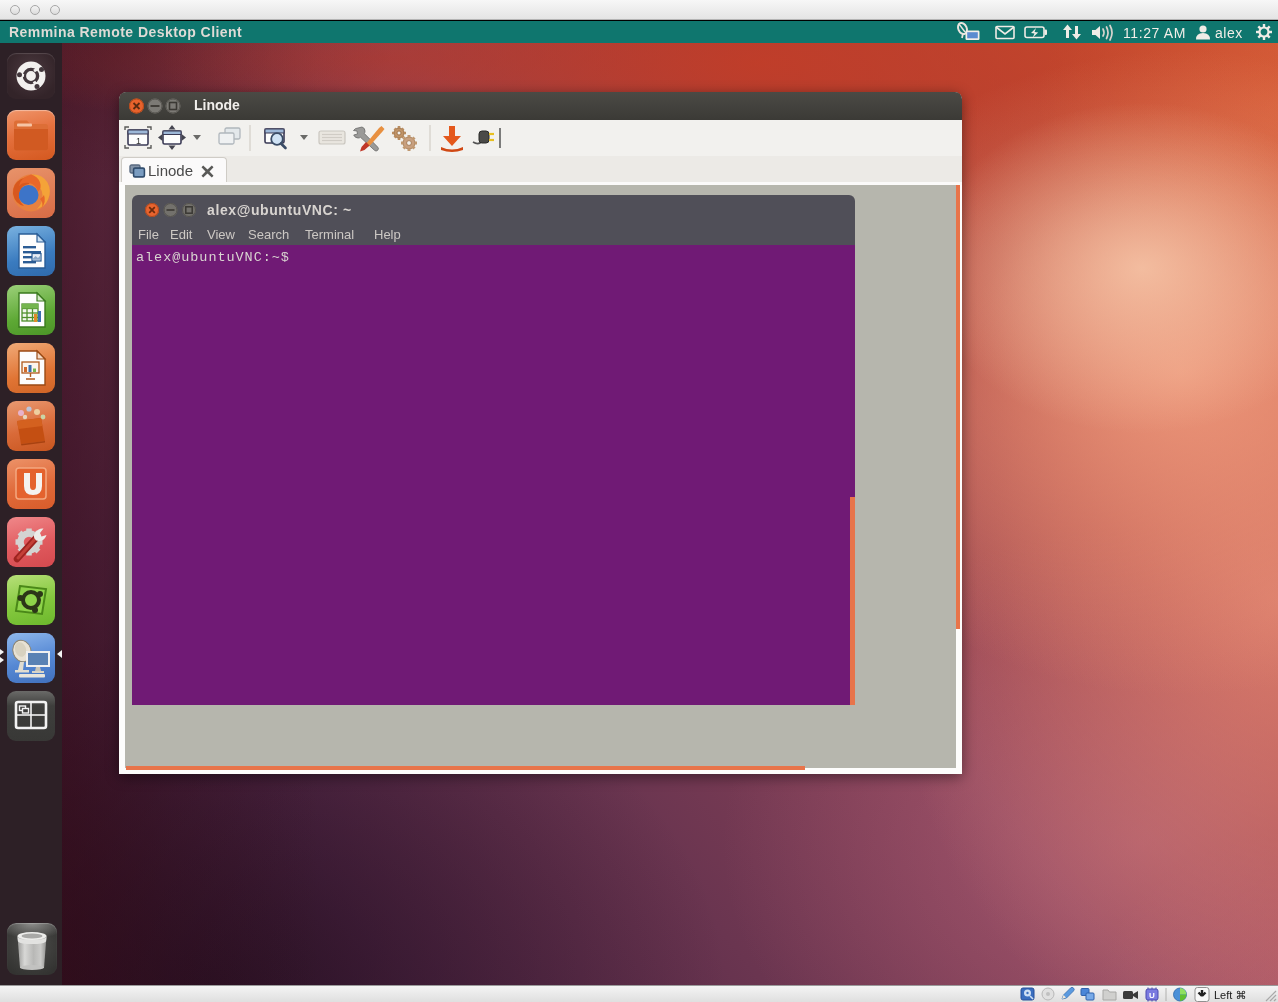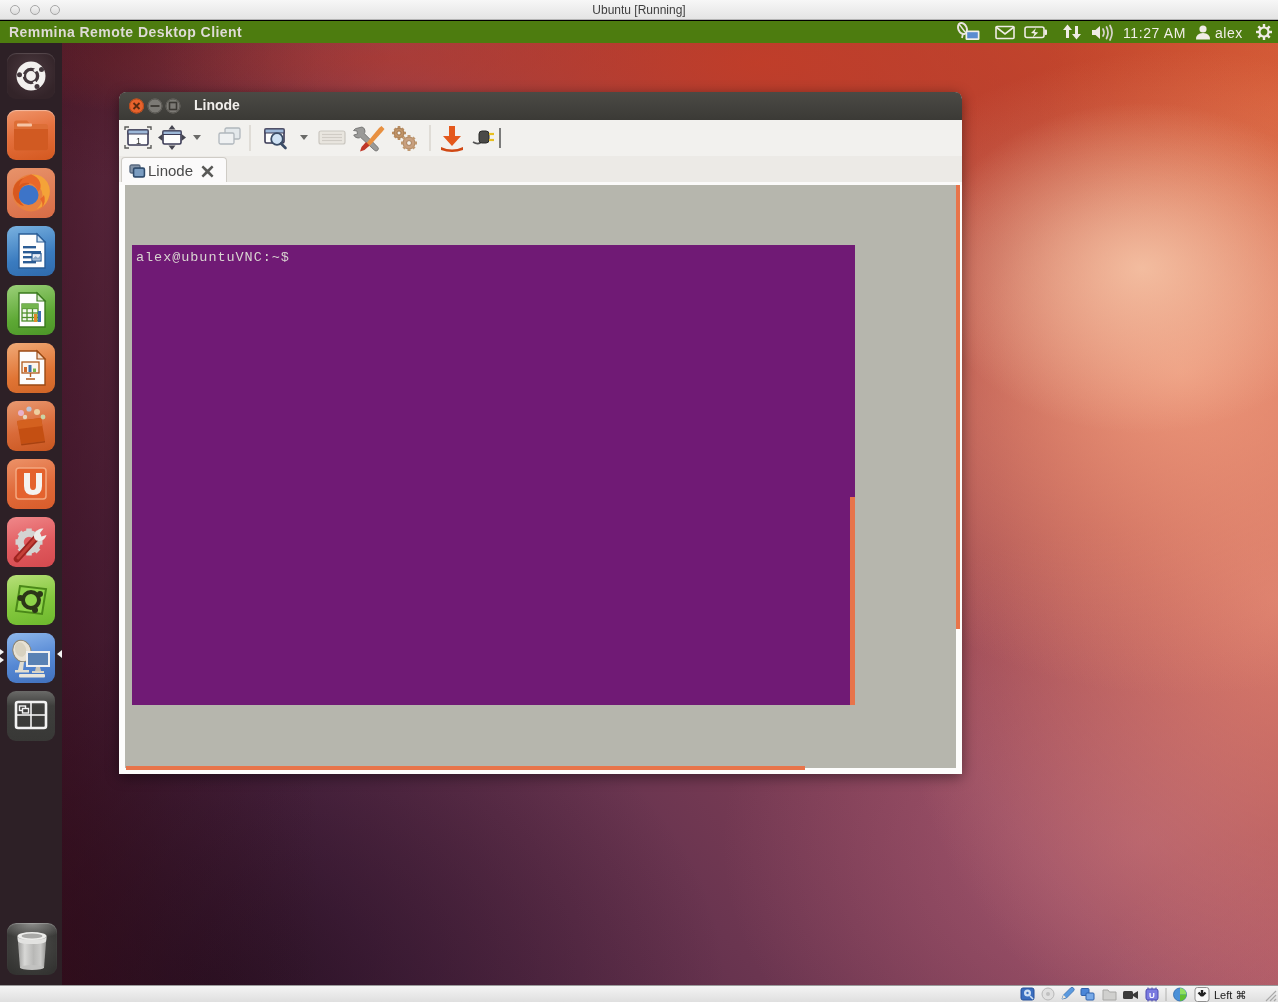--- a/index.html
+++ b/index.html
@@ -10,21 +10,21 @@
 
 #macbar { left:0; top:0; width:1278px; height:20px;
   background:linear-gradient(#f7f7f7, #e4e4e4);
   border-bottom:1px solid #b4b4b4; }
 #macbar .tl { position:absolute; top:5px; width:10px; height:10px; border-radius:50%;
   border:1px solid #a6a6a6; background:linear-gradient(#f4f4f4,#dcdcdc); }
 #mactitle { position:absolute; top:3px; left:0; width:100%; text-align:center;
   font-size:12px; color:#3f3f3f; }
 
 
-#panel { left:0; top:21px; width:1278px; height:22px; background:#4d7c0f; }
+#panel { left:0; top:21px; width:1278px; height:22px; background:#0f766e; }
 #panel .apptitle { position:absolute; left:9px; top:3px; font-size:14px; font-weight:bold; letter-spacing:0.45px; color:#dfdbd6; }
 
 
 #wall { left:62px; top:43px; width:1216px; height:942px;
   background:
     radial-gradient(ellipse 300px 230px at 1080px 225px, rgba(248,202,172,0.82), rgba(248,202,172,0) 72%),
     radial-gradient(ellipse 540px 430px at 1120px 330px, rgba(240,156,126,0.9), rgba(240,156,126,0) 75%),
     radial-gradient(ellipse 800px 270px at 700px 20px, rgba(198,62,38,0.8), rgba(198,62,38,0) 75%),
     radial-gradient(ellipse 520px 90px at 320px 15px, rgba(172,52,40,0.5), rgba(172,52,40,0) 80%),
     radial-gradient(ellipse 320px 220px at 1216px 60px, rgba(222,104,62,0.7), rgba(222,104,62,0) 75%),
@@ -80,21 +80,20 @@
 </style>
 </head>
 <body>
 
 <div class="abs" id="wall"></div>
 
 <div class="abs" id="macbar">
   <div class="tl" style="left:10px;"></div>
   <div class="tl" style="left:30px;"></div>
   <div class="tl" style="left:50px;"></div>
-  <div id="mactitle">Ubuntu [Running]</div>
 </div>
 
 <div class="abs" id="panel">
   <div class="apptitle">Remmina Remote Desktop Client</div>
   <svg width="330" height="22" viewBox="0 0 330 22" style="position:absolute; right:0; top:0;">
 
     <g>
       <ellipse cx="14.5" cy="7.5" rx="4.2" ry="5.8" fill="none" stroke="#e8e4de" stroke-width="2" transform="rotate(-24 14.5 7.5)"></ellipse>
       <line x1="11" y1="3" x2="17" y2="11" stroke="#e8e4de" stroke-width="1.4"></line>
       <line x1="15" y1="12.5" x2="14" y2="17" stroke="#e8e4de" stroke-width="1.8"></line>
@@ -449,20 +448,42 @@
       <svg width="13" height="13" viewBox="0 0 13 13" style="position:absolute;left:79px;top:7px;">
         <path d="M2.2 0.5 L6.5 4.5 L10.8 0.5 L12.5 2.2 L8.5 6.5 L12.5 10.8 L10.8 12.5 L6.5 8.5 L2.2 12.5 L0.5 10.8 L4.5 6.5 L0.5 2.2 Z" fill="#5a5a58"></path>
       </svg>
     </div>
   </div>
   <div id="rcontent">
     <div id="rgray"></div>
     <div class="oline" style="left:837px; top:0; width:4px; height:444px;"></div>
     <div class="oline" style="left:7px; top:581px; width:679px; height:4px;"></div>
     <div id="term">
+      <div id="ttitle">
+        <svg width="210" height="31" viewBox="0 0 210 31">
+          <circle cx="20" cy="15" r="7" fill="#e8642e"></circle>
+          <circle cx="20" cy="15" r="6.5" fill="none" stroke="#aa4820" stroke-width="1"></circle>
+          <path d="M17.2 12.2 l5.6 5.6 M22.8 12.2 l-5.6 5.6" stroke="#6a2a0c" stroke-width="1.7"></path>
+          <circle cx="38.5" cy="15" r="7" fill="#73716c"></circle>
+          <circle cx="38.5" cy="15" r="6.5" fill="none" stroke="#54524d" stroke-width="1"></circle>
+          <line x1="34.5" y1="15" x2="42.5" y2="15" stroke="#3a3833" stroke-width="1.6"></line>
+          <circle cx="57" cy="15" r="7" fill="#73716c"></circle>
+          <circle cx="57" cy="15" r="6.5" fill="none" stroke="#54524d" stroke-width="1"></circle>
+          <rect x="53.8" y="11.8" width="6.4" height="6.4" fill="none" stroke="#3a3833" stroke-width="1.5"></rect>
+        </svg>
+        <div class="t">alex@ubuntuVNC: ~</div>
+      </div>
+      <div id="tmenu">
+        <span style="left:6px;">File</span>
+        <span style="left:38px;">Edit</span>
+        <span style="left:75px;">View</span>
+        <span style="left:116px;">Search</span>
+        <span style="left:173px;">Terminal</span>
+        <span style="left:242px;">Help</span>
+      </div>
       <div id="tbody">
         <div class="prompt">alex@ubuntuVNC:~$</div>
       </div>
       <div class="oline" style="left:718px; top:302px; width:5px; height:208px;"></div>
     </div>
   </div>
 </div>
 
 <div class="abs" id="vboxbar">
   <svg width="260" height="17" viewBox="0 0 260 17" style="position:absolute; left:1018px; top:0;">

